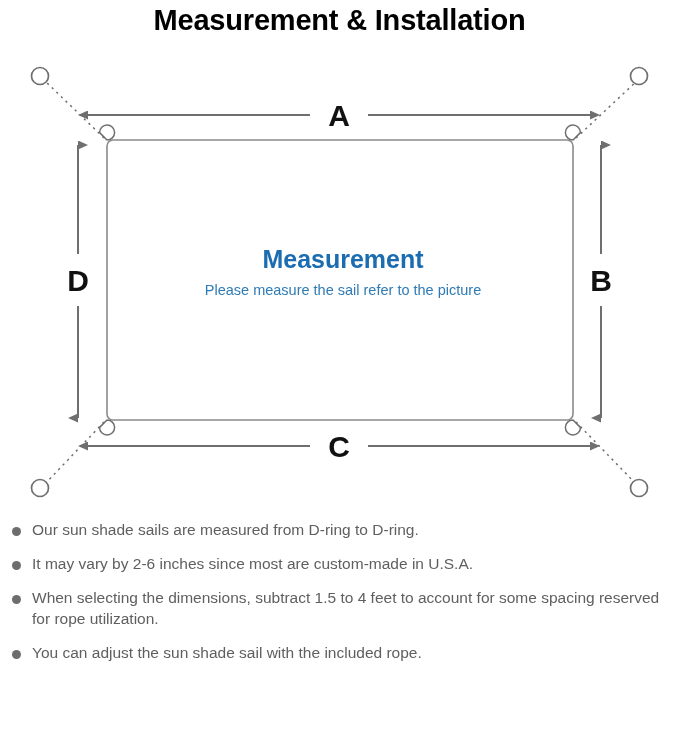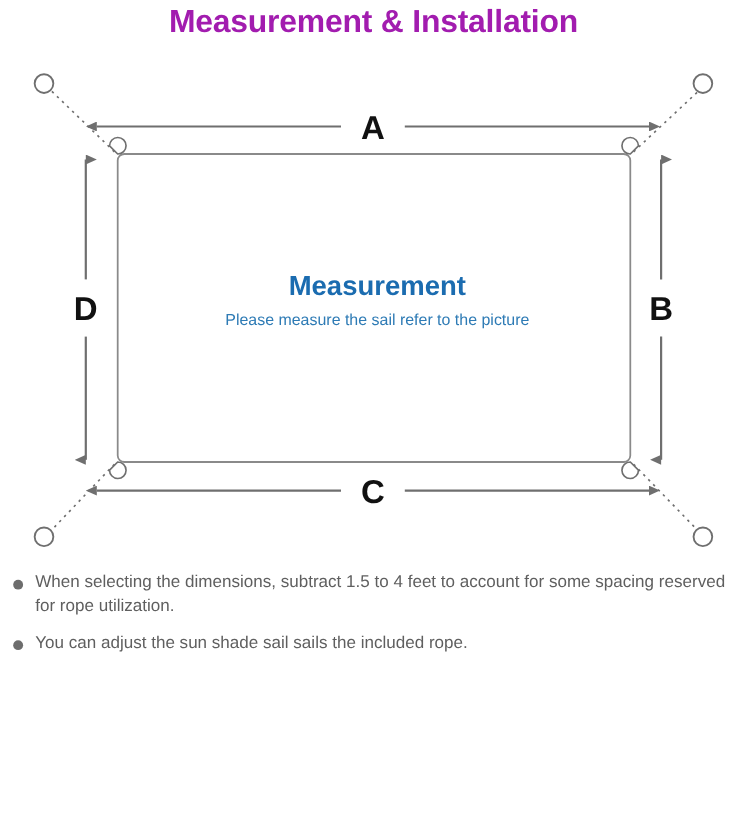--- a/index.html
+++ b/index.html
@@ -21,21 +21,21 @@
   #page-title {
     position: absolute;
     left: 0;
     top: 0;
     width: 679px;
     height: 44px;
     line-height: 40px;
     text-align: center;
     font-size: 29px;
     font-weight: bold;
-    color: #a21caf;
+    color: #000000;
     letter-spacing: -0.2px;
     white-space: nowrap;
   }
 
   
   #diagram {
     position: absolute;
     left: 0;
     top: 44px;
     width: 679px;
@@ -169,19 +169,27 @@
     <text class="dim-letter" x="601" y="247" text-anchor="middle">B</text>
 
     <text class="center-title" x="343" y="224" text-anchor="middle">Measurement</text>
     <text class="center-sub" x="343" y="251" text-anchor="middle">Please measure the sail refer to the picture</text>
   </svg>
 </div>
 
 <div id="notes">
   <div class="note-row">
     <span class="note-bullet"></span>
+    <span class="note-text">Our sun shade sails are measured from D-ring to D-ring.</span>
+  </div>
+  <div class="note-row">
+    <span class="note-bullet"></span>
+    <span class="note-text">It may vary by 2-6 inches since most are custom-made in U.S.A.</span>
+  </div>
+  <div class="note-row">
+    <span class="note-bullet"></span>
     <span class="note-text">When selecting the dimensions, subtract 1.5 to 4 feet to account for some spacing reserved for rope utilization.</span>
   </div>
   <div class="note-row">
     <span class="note-bullet"></span>
-    <span class="note-text">You can adjust the sun shade sail sails the included rope.</span>
+    <span class="note-text">You can adjust the sun shade sail with the included rope.</span>
   </div>
 </div>
 
 </body></html>

